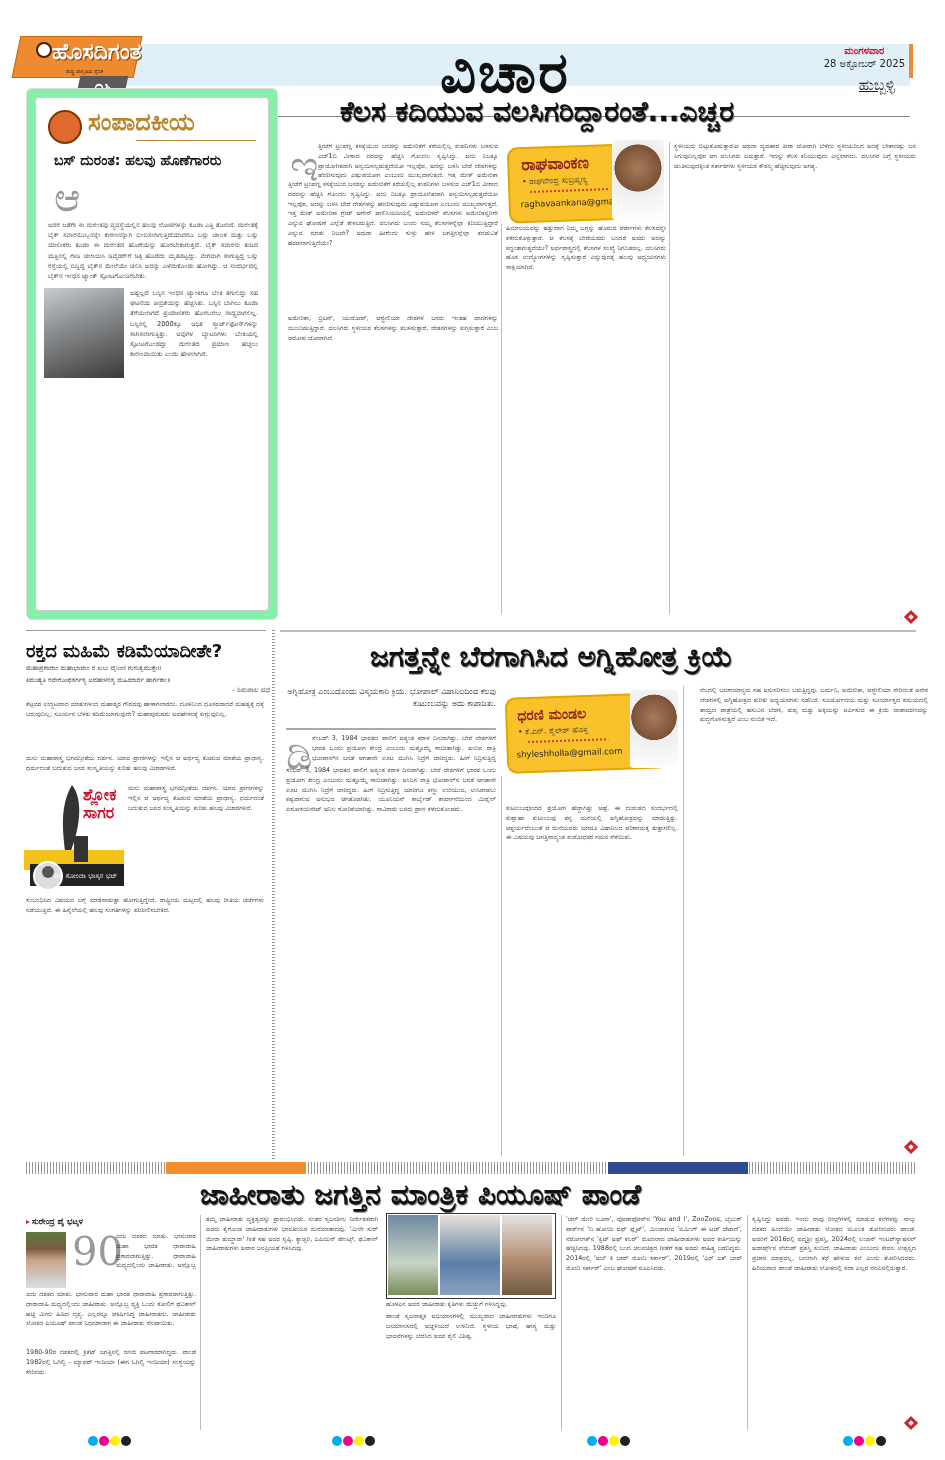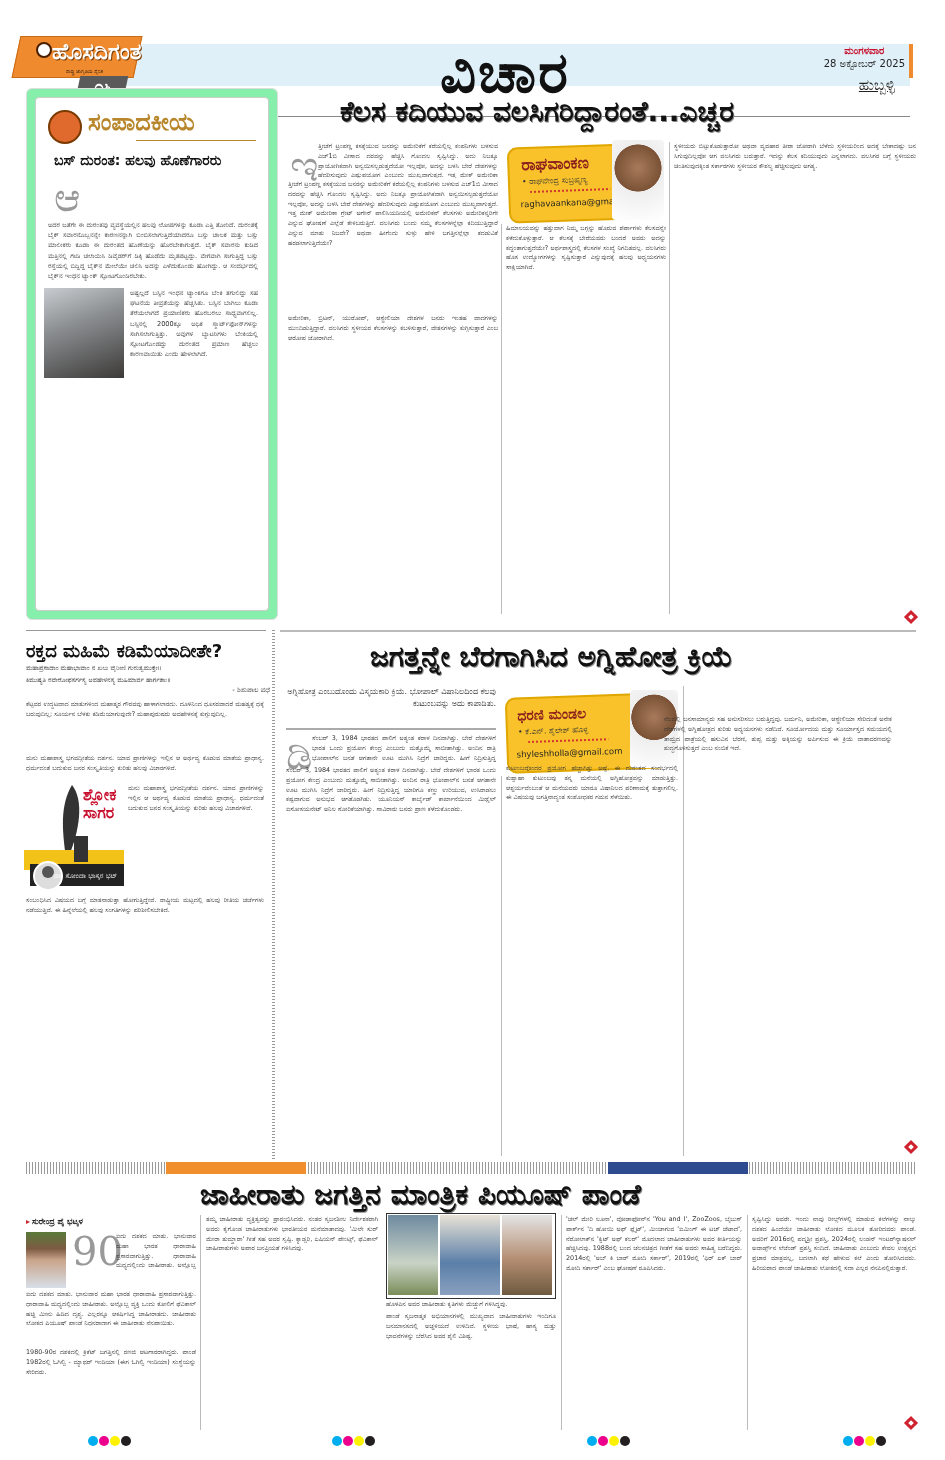--- a/index.html
+++ b/index.html
@@ -163,23 +163,23 @@
 
 <div class="author-card" style="left:506px; top:695px; width:158px; height:72px;">
   <div class="author-col-title" style="left:10px; top:8px; font-size:14px;">ಧರಣಿ ಮಂಡಲ</div>
   <div class="author-name" style="left:10px; top:28px;">• ಕೆ.ಎನ್. ಶೈಲೇಶ್ ಹೊಳ್ಳ</div>
   <div class="author-dots" style="left:20px; top:42px; width:80px;"></div>
   <div class="author-email" style="left:8px; top:50px;">shyleshholla@gmail.com</div>
 </div>
 <div class="author-photo" style="left:630px; top:690px; width:48px; height:78px;"></div>
 
 <div class="vrule" style="left:501px; top:776px; height:380px;"></div>
-<div class="col-text" style="left:506px; top:764px; width:172px; height:380px;">ಕುಟುಂಬವೊಂದರ ಪ್ರಯೋಗ ಹೆಚ್ಚಾಗಿತ್ತು ಅಷ್ಟೆ. ಈ ದುರಂತದ ಸಂದರ್ಭದಲ್ಲಿ ಕುಶ್ವಾಹಾ ಕುಟುಂಬವು ತನ್ನ ಮನೆಯಲ್ಲಿ ಅಗ್ನಿಹೋತ್ರವನ್ನು ಮಾಡುತ್ತಿತ್ತು. ಆಶ್ಚರ್ಯವೆಂಬಂತೆ ಆ ಮನೆಯವರು ಯಾರೂ ವಿಷಾನಿಲದ ಪರಿಣಾಮಕ್ಕೆ ತುತ್ತಾಗಲಿಲ್ಲ. ಈ ವಿಷಯವು ಜಗತ್ತಿನಾದ್ಯಂತ ಸಂಶೋಧಕರ ಗಮನ ಸೆಳೆಯಿತು.</div>
+<div class="col-text" style="left:506px; top:804px; width:172px; height:380px;">ಕುಟುಂಬವೊಂದರ ಪ್ರಯೋಗ ಹೆಚ್ಚಾಗಿತ್ತು ಅಷ್ಟೆ. ಈ ದುರಂತದ ಸಂದರ್ಭದಲ್ಲಿ ಕುಶ್ವಾಹಾ ಕುಟುಂಬವು ತನ್ನ ಮನೆಯಲ್ಲಿ ಅಗ್ನಿಹೋತ್ರವನ್ನು ಮಾಡುತ್ತಿತ್ತು. ಆಶ್ಚರ್ಯವೆಂಬಂತೆ ಆ ಮನೆಯವರು ಯಾರೂ ವಿಷಾನಿಲದ ಪರಿಣಾಮಕ್ಕೆ ತುತ್ತಾಗಲಿಲ್ಲ. ಈ ವಿಷಯವು ಜಗತ್ತಿನಾದ್ಯಂತ ಸಂಶೋಧಕರ ಗಮನ ಸೆಳೆಯಿತು.</div>
 <div class="vrule" style="left:683px; top:686px; height:470px;"></div>
-<div class="col-text" style="left:664px; top:686px; width:228px; height:460px;margin-top:29px;">ನೆಲದಲ್ಲಿ ಜನಸಾಮಾನ್ಯರು ಸಹ ಅನುಸರಿಸಲು ಬರುತ್ತಿದ್ದವು. ಜರ್ಮನಿ, ಅಮೇರಿಕಾ, ಆಸ್ಟ್ರೇಲಿಯಾ ಸೇರಿದಂತೆ ಅನೇಕ ದೇಶಗಳಲ್ಲಿ ಅಗ್ನಿಹೋತ್ರದ ಕುರಿತು ಅಧ್ಯಯನಗಳು ನಡೆದಿವೆ. ಸೂರ್ಯೋದಯ ಮತ್ತು ಸೂರ್ಯಾಸ್ತದ ಸಮಯದಲ್ಲಿ ತಾಮ್ರದ ಪಾತ್ರೆಯಲ್ಲಿ ಹಸುವಿನ ಬೆರಣಿ, ತುಪ್ಪ ಮತ್ತು ಅಕ್ಕಿಯನ್ನು ಅರ್ಪಿಸುವ ಈ ಕ್ರಿಯೆ ವಾತಾವರಣವನ್ನು ಶುದ್ಧಗೊಳಿಸುತ್ತದೆ ಎಂಬ ನಂಬಿಕೆ ಇದೆ.</div>
+<div class="col-text" style="left:700px; top:686px; width:228px; height:460px;">ನೆಲದಲ್ಲಿ ಜನಸಾಮಾನ್ಯರು ಸಹ ಅನುಸರಿಸಲು ಬರುತ್ತಿದ್ದವು. ಜರ್ಮನಿ, ಅಮೇರಿಕಾ, ಆಸ್ಟ್ರೇಲಿಯಾ ಸೇರಿದಂತೆ ಅನೇಕ ದೇಶಗಳಲ್ಲಿ ಅಗ್ನಿಹೋತ್ರದ ಕುರಿತು ಅಧ್ಯಯನಗಳು ನಡೆದಿವೆ. ಸೂರ್ಯೋದಯ ಮತ್ತು ಸೂರ್ಯಾಸ್ತದ ಸಮಯದಲ್ಲಿ ತಾಮ್ರದ ಪಾತ್ರೆಯಲ್ಲಿ ಹಸುವಿನ ಬೆರಣಿ, ತುಪ್ಪ ಮತ್ತು ಅಕ್ಕಿಯನ್ನು ಅರ್ಪಿಸುವ ಈ ಕ್ರಿಯೆ ವಾತಾವರಣವನ್ನು ಶುದ್ಧಗೊಳಿಸುತ್ತದೆ ಎಂಬ ನಂಬಿಕೆ ಇದೆ.</div>
 <div class="end-mark" style="left:906px; top:1142px;"></div>
 
 <div class="striped-rule"></div>
 <div class="rule-orange"></div>
 <div class="rule-blue"></div>
 
 <div class="headline-big" style="left:200px; top:1178px; font-size:28px;">ಜಾಹೀರಾತು ಜಗತ್ತಿನ ಮಾಂತ್ರಿಕ ಪಿಯೂಷ್ ಪಾಂಡೆ</div>
 <div class="sp-byline">ಸುರೇಂದ್ರ ಪೈ ಭಟ್ಕಳ</div>
 <div class="sp-photo"></div>
 <div class="sp-dropcap">90</div>

